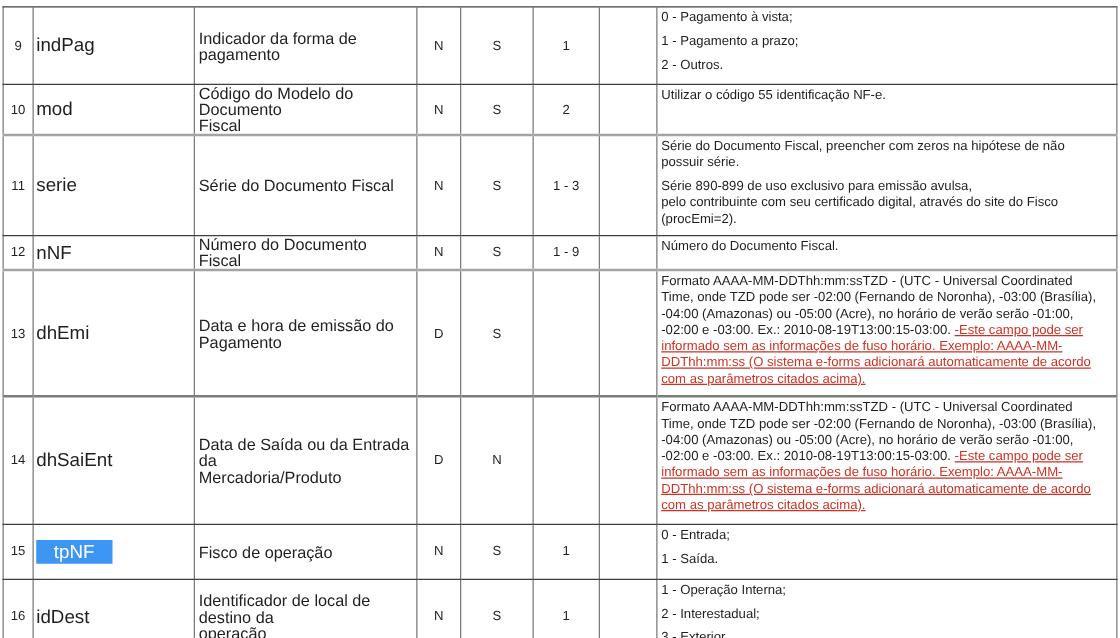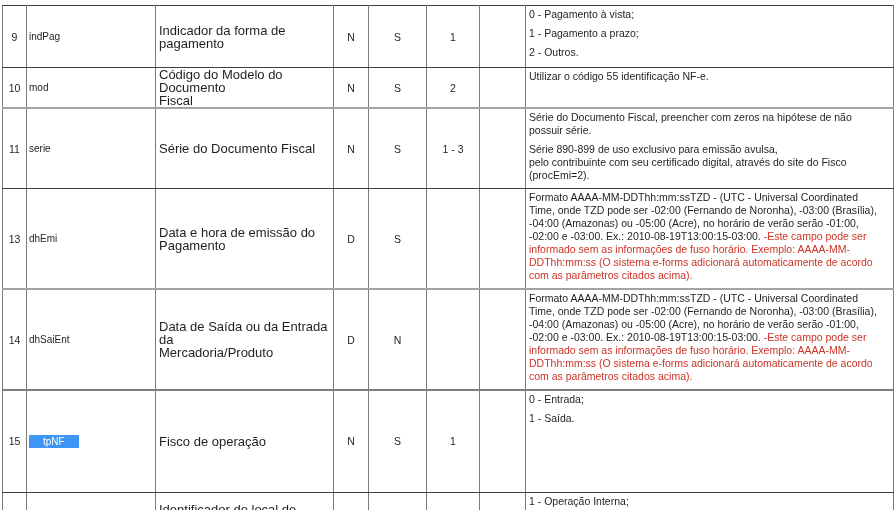--- a/index.html
+++ b/index.html
@@ -34,26 +34,26 @@
   tr:nth-child(4) { height: 22px; }
   tr:nth-child(5) { height: 98px; }
   tr:nth-child(6) { height: 102px; }
   tr:nth-child(7) { height: 44px; }
   tr:nth-child(8) { height: 60px; }
   
   tr:nth-child(2) td, tr:nth-child(4) td { border-bottom: 2px solid #a3a3a3; }
   tr:nth-child(5) td { border-bottom: 2px solid #7d7d7d; }
 
   .c-num   { text-align: center; font-size: 10.5px; }
-  .c-field { padding: 0 2px; font-size: 10px; }
+  .c-field { padding: 0 2px; font-size: 15px; }
   .c-desc  { padding: 0 3px; font-size: 13px; line-height: 13px; white-space: pre-line; }
   .c-mid   { text-align: center; font-size: 10.5px; }
   .c-obs   { vertical-align: top; padding: 2px 16px 0 3px; font-size: 10.5px; }
   .c-obs p { margin: 0 0 6px 0; line-height: 13px; white-space: pre-line; }
-  .red { color: var(--red, #cc3326); }
+  .red { color: var(--red, #cc3326); text-decoration: underline; }
   .sel {
     background: var(--sel, #3e96f4);
     color: var(--selTxt, #ffffff);
     padding: 1px 14px;
   }
 </style>
 </head>
 <body>
 
 <div class="page">
@@ -105,20 +105,32 @@
           <td class="c-mid">1 - 3</td>
           <td class="c-mid"></td>
           <td class="c-obs">
             <p><span>Série do Documento Fiscal, preencher com zeros na hipótese de não possuir série.</span></p>
             <p><span>Série 890-899 de uso exclusivo para emissão avulsa,
 pelo contribuinte com seu certificado digital, através do site do Fisco
 (procEmi=2).</span></p>
           </td>
         </tr>
         <tr>
+          <td class="c-num">12</td>
+          <td class="c-field">nNF</td>
+          <td class="c-desc">Número do Documento Fiscal</td>
+          <td class="c-mid">N</td>
+          <td class="c-mid">S</td>
+          <td class="c-mid">1 - 9</td>
+          <td class="c-mid"></td>
+          <td class="c-obs">
+            <p><span>Número do Documento Fiscal.</span></p>
+          </td>
+        </tr>
+        <tr>
           <td class="c-num">13</td>
           <td class="c-field">dhEmi</td>
           <td class="c-desc">Data e hora de emissão do Pagamento</td>
           <td class="c-mid">D</td>
           <td class="c-mid">S</td>
           <td class="c-mid"></td>
           <td class="c-mid"></td>
           <td class="c-obs">
             <p><span>Formato AAAA-MM-DDThh:mm:ssTZD - (UTC - Universal Coordinated Time, onde TZD pode ser -02:00 (Fernando de Noronha), -03:00 (Brasília), -04:00 (Amazonas) ou -05:00 (Acre), no horário de verão serão -01:00, -02:00 e -03:00. Ex.: 2010-08-19T13:00:15-03:00. </span><span class="red">-Este campo pode ser informado sem as informações de fuso horário. Exemplo: AAAA-MM-DDThh:mm:ss (O sistema e-forms adicionará automaticamente de acordo com as parâmetros citados acima).</span></p>
           </td>

